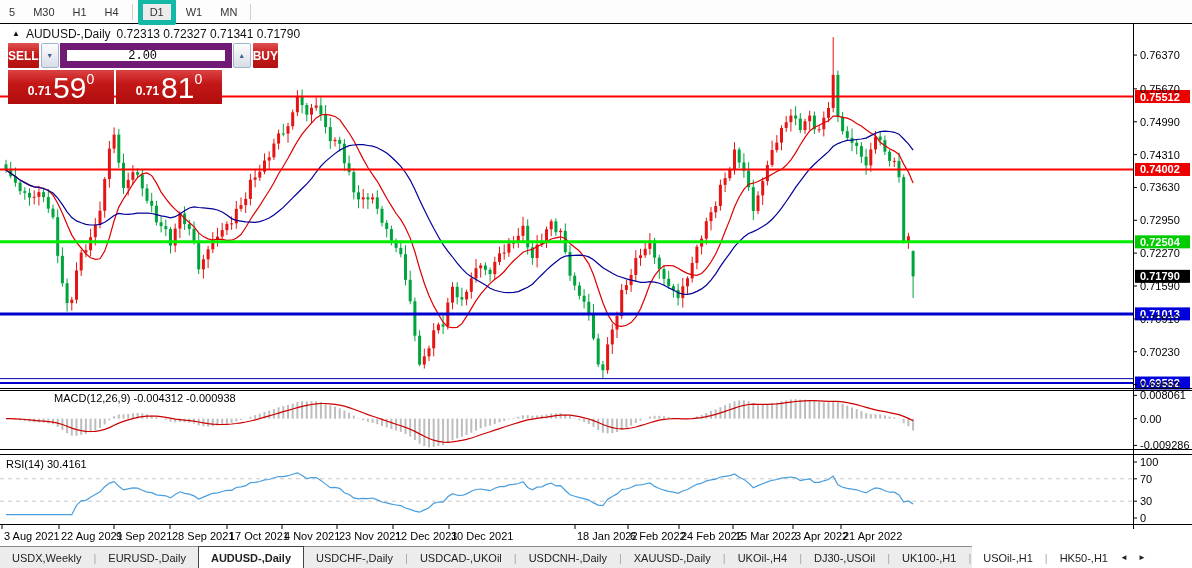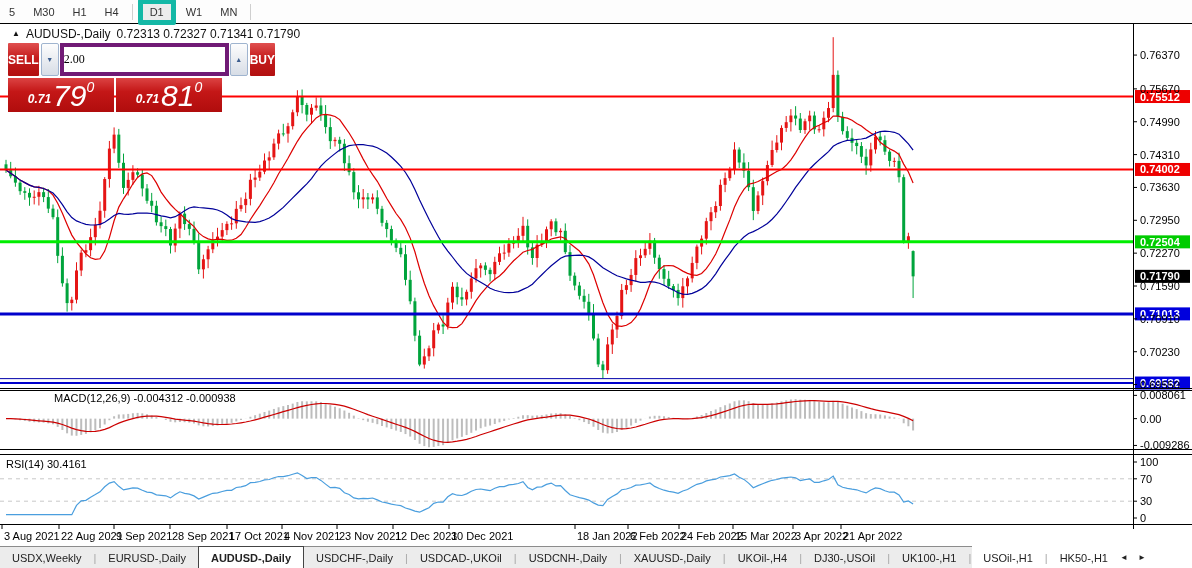--- a/index.html
+++ b/index.html
@@ -10,32 +10,32 @@
            display:flex;align-items:center;font-size:11px;color:#333;z-index:5;}
   .tf-btn{padding:2px 7px;margin:0 1px;border:1px solid transparent;border-radius:2px;cursor:default;}
   .tf-btn.active{background:#ececec;border:5px solid #14b8a6;}
   .tf-sep{width:1px;height:16px;background:#cfcfcf;margin:0 4px;}
   
   .chart-header{position:absolute;top:27px;left:12px;font-size:12px;color:#111;z-index:4;
                 display:flex;align-items:center;gap:6px;white-space:nowrap;}
   .chart-header .tri{font-size:8px;position:relative;top:-1px;}
   
   .trade{position:absolute;top:43px;left:8px;width:220px;z-index:6;}
-  .trade .row1{display:flex;height:33px;gap:2px;}
+  .trade .row1{display:flex;height:25px;gap:2px;}
   .red-btn{background:linear-gradient(#e05050 0%,#c51d1d 45%,#b21010 100%);color:#fff;
            font-size:12px;font-weight:bold;display:flex;align-items:center;justify-content:center;
            border-radius:1px;}
   .sell-btn{width:56px;}
   .buy-btn{width:60px;}
   .spinner{flex:1;display:flex;gap:1px;}
   .vol-btn{width:16px;background:linear-gradient(#fdfdfd,#d7dde6);border:1px solid #9fb4cf;
            color:#3c5e8f;font-size:7px;display:flex;align-items:center;justify-content:center;border-radius:2px;}
-  .vol-field{flex:1;background:#fff;border:4px solid #701a75;font-size:12px;color:#000;
-             text-align:left;padding:0 6px 0 0;font-family:Liberation Serif, serif;}
-  .trade .row2{display:flex;gap:2px;height:34px;margin-top:2px;width:214px;font-style:italic;}
+  .vol-field{flex:1;background:#fff;border:7px solid #701a75;font-size:12px;color:#000;
+             text-align:center;padding:0 6px 0 0;font-family:Liberation Mono, monospace;}
+  .trade .row2{display:flex;gap:2px;height:34px;margin-top:2px;width:214px;}
   .price-box{flex:1;background:linear-gradient(#dc4343 0%,#c41717 40%,#b00d0d 100%);color:#fff;
              display:flex;align-items:flex-end;justify-content:center;padding-bottom:3px;}
   .price-box .small{font-size:12px;font-weight:bold;margin:0 2px 3px 0;}
   .price-box .big{font-size:30px;line-height:0.88;}
   .price-box .sup{font-size:14px;align-self:flex-start;margin-top:1px;}
   
   .pane-label{position:absolute;left:6px;font-size:11px;color:#000;z-index:4;white-space:nowrap;}
   
   .tabbar{position:absolute;left:0;bottom:0;width:972px;height:22px;background:#ececec;
           border-top:1px solid #8c8c8c;display:flex;align-items:stretch;font-size:11px;color:#222;z-index:5;box-sizing:border-box;}
@@ -775,21 +775,21 @@
       <div class="spinner">
         <div class="vol-btn">▼</div>
         <input class="vol-field" value="2.00" style="">
         <div class="vol-btn">▲</div>
       </div>
       <div class="red-btn buy-btn">BUY</div>
     </div>
     <div class="row2">
       <div class="price-box">
         <span class="small">0.71</span>
-        <span class="big">79</span>
+        <span class="big">59</span>
         <span class="sup">0</span>
       </div>
       <div class="price-box">
         <span class="small">0.71</span>
         <span class="big">81</span>
         <span class="sup">0</span>
       </div>
     </div>
   </div>
 

